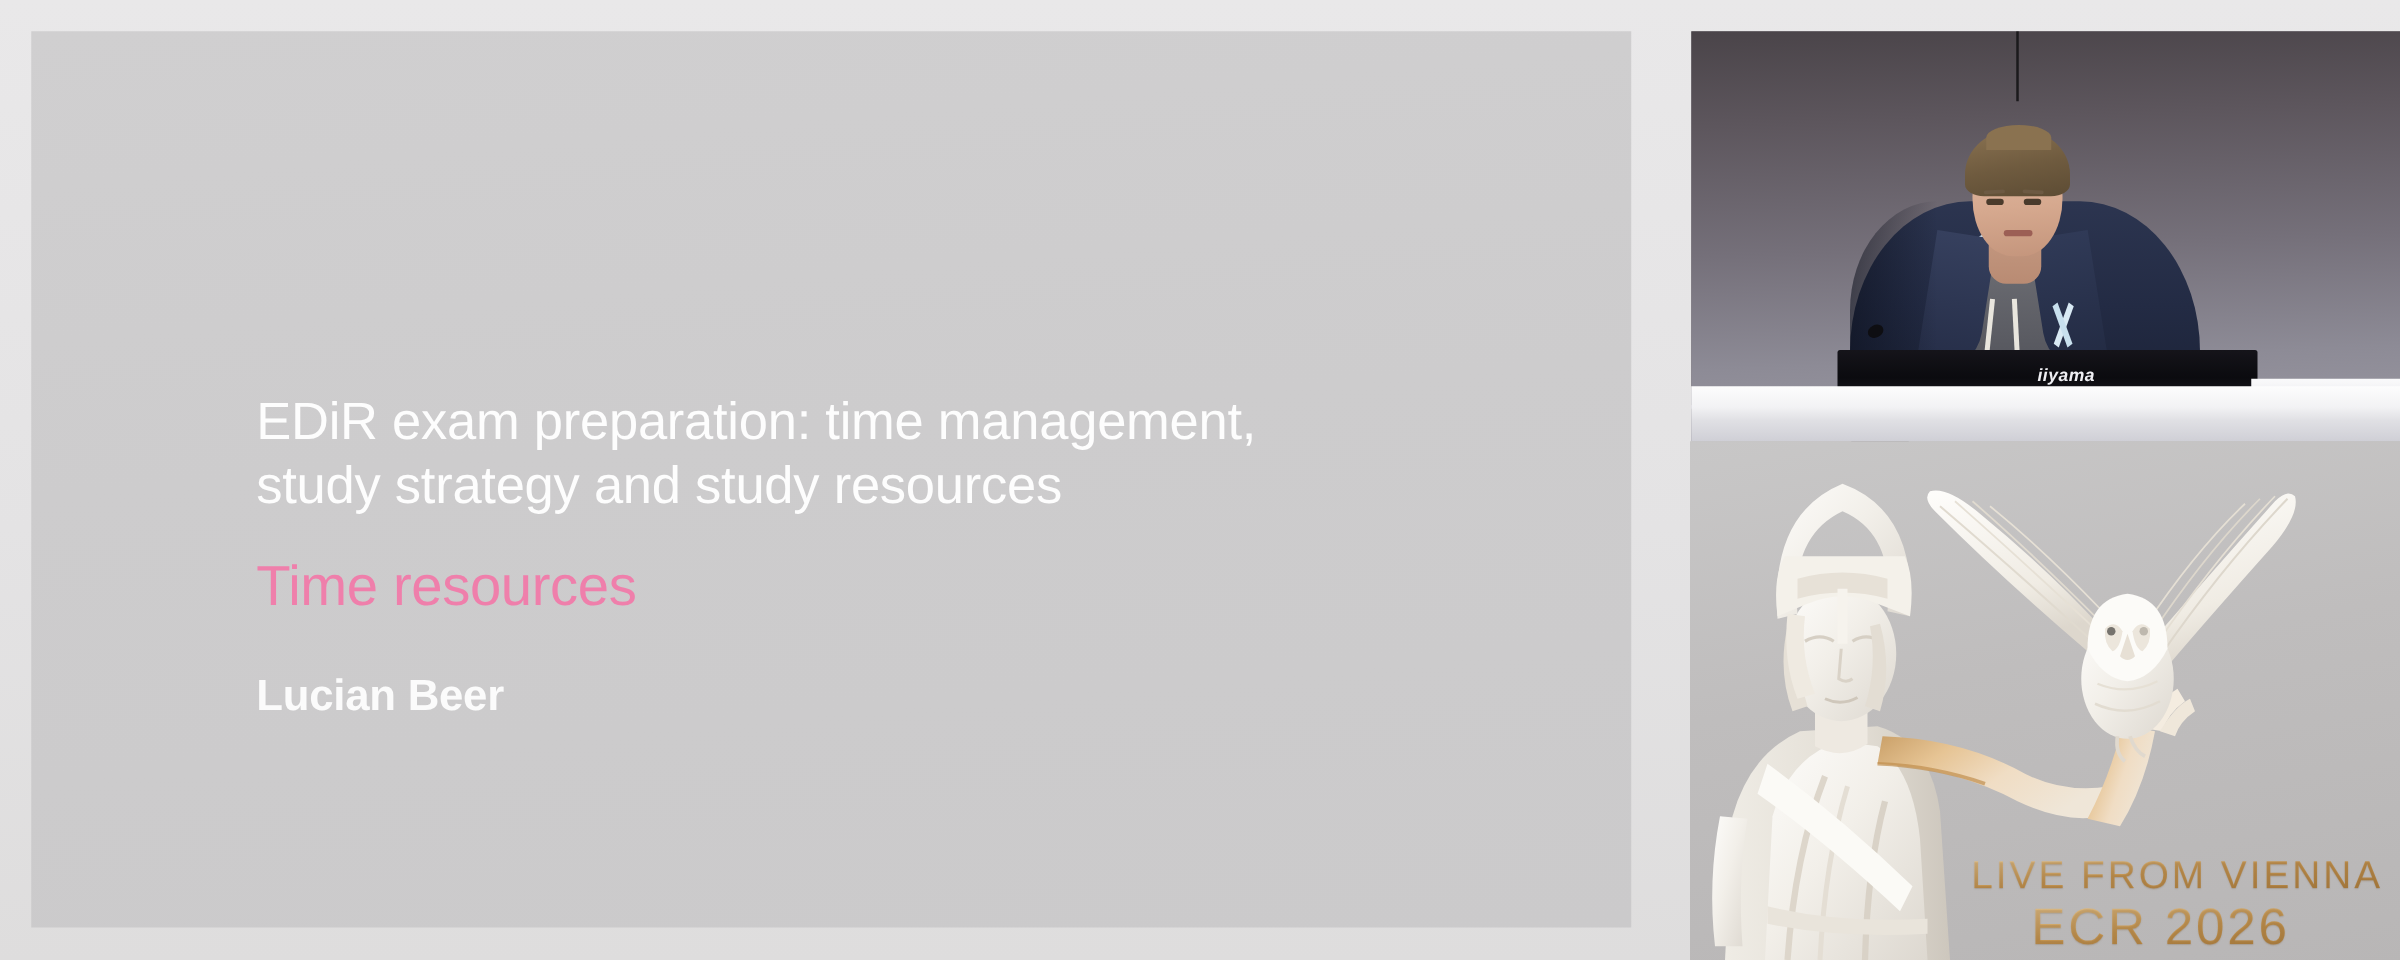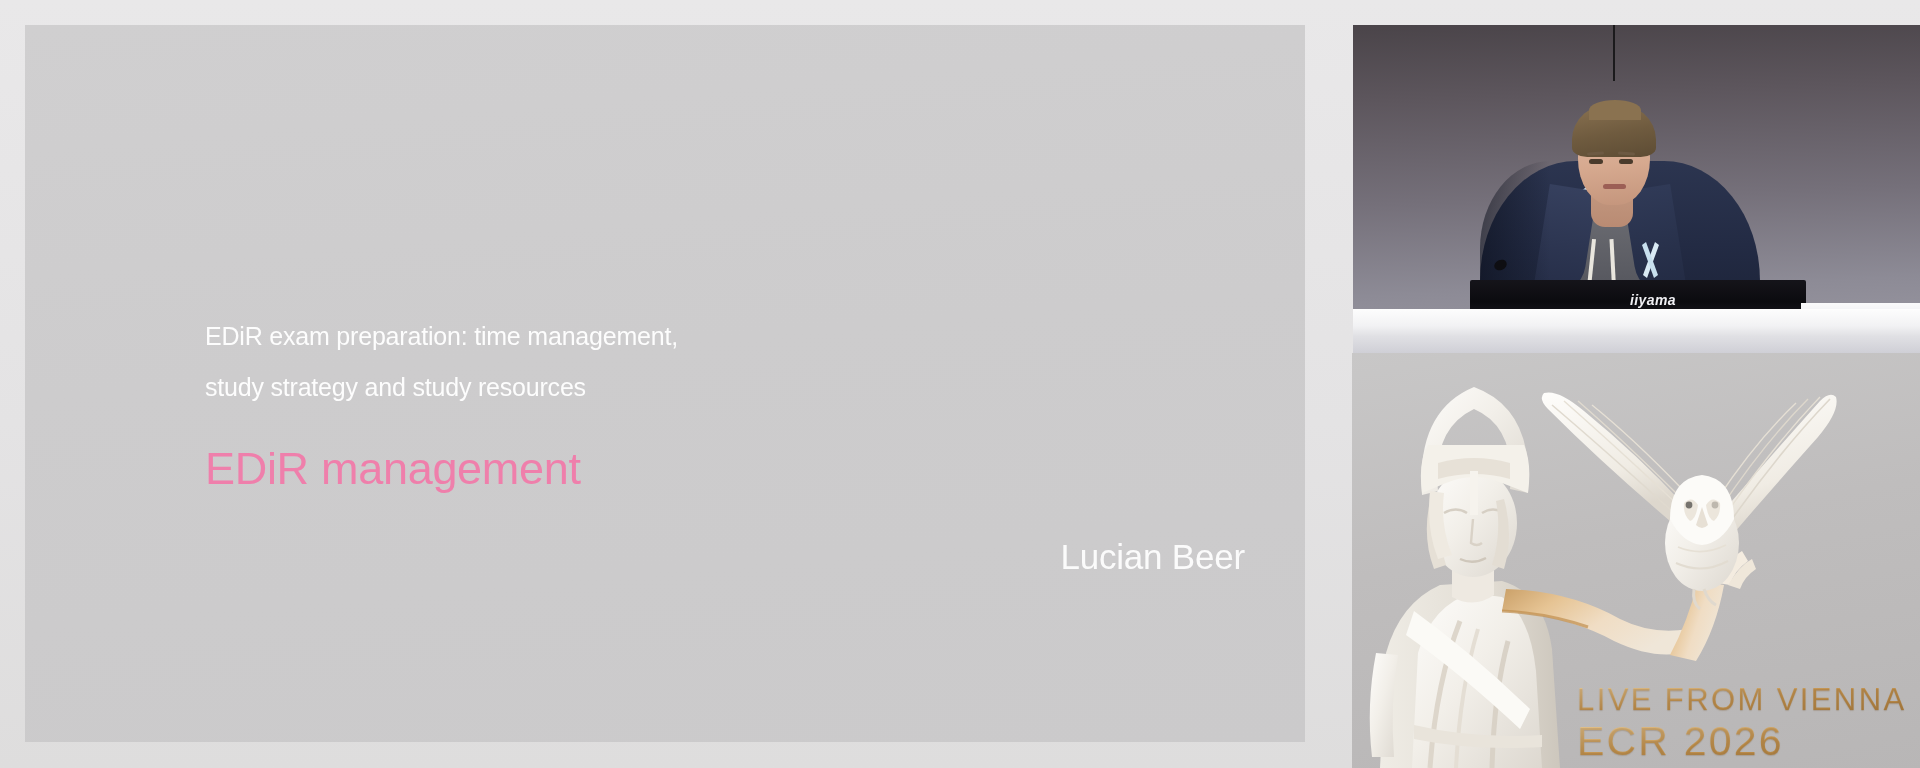--- a/index.html
+++ b/index.html
@@ -25,43 +25,42 @@
     overflow:hidden;
   }
   .slide-inner { position:absolute; inset:0; }
 
   .title-block {
     position:absolute;
     left:180px; top:286px;
     width:1040px;
   }
   .slide-title {
-    font-size:25px;
+    font-size:42px;
     line-height:51px;
     font-weight:400;
     color:#fdfdfd;
     letter-spacing:-0.2px;
     white-space:pre-line;
   }
   .slide-subtitle {
     margin-top:30px;
     font-size:45px;
     line-height:52px;
     font-weight:400;
     color:#ef7fab;
     letter-spacing:-0.3px;
   }
   .presenter-block {
     margin-top:36px;
     font-size:35px;
     line-height:52px;
-    font-weight:400;
+    font-weight:700;
     color:#fbfbfb;
     letter-spacing:-0.2px;
-    text-align:right;
   }
 
   
   #edir-logo {
     position:absolute;
     left:38px; bottom:19px;
     display:flex;
     align-items:center;
     gap:13px;
   }
@@ -309,34 +308,35 @@
     font-weight:400;
     letter-spacing:2.2px;
     line-height:44px;
     margin-top:2px;
     color:#c69a55;
     background:linear-gradient(175deg,#eccf9c 0%,#c69753 48%,#a87a3b 100%);
     -webkit-background-clip:text;
     background-clip:text;
     -webkit-text-fill-color:transparent;
     text-shadow:0 1px 1px rgba(120,85,40,.25);
+    margin-left:48px;
   }
 </style>
 </head>
 <body>
 
 <div id="stage">
 
   <div id="slide">
     <div class="slide-inner">
 
       <div class="title-block">
         <div class="slide-title">EDiR exam preparation: time management,
 study strategy and study resources</div>
-        <div class="slide-subtitle">EDiR management</div>
+        <div class="slide-subtitle">Time resources</div>
         <div class="presenter-block">
           <div>Lucian Beer</div>
         </div>
       </div>
 
 
     </div>
   </div>
 
   <div id="speaker-video">

